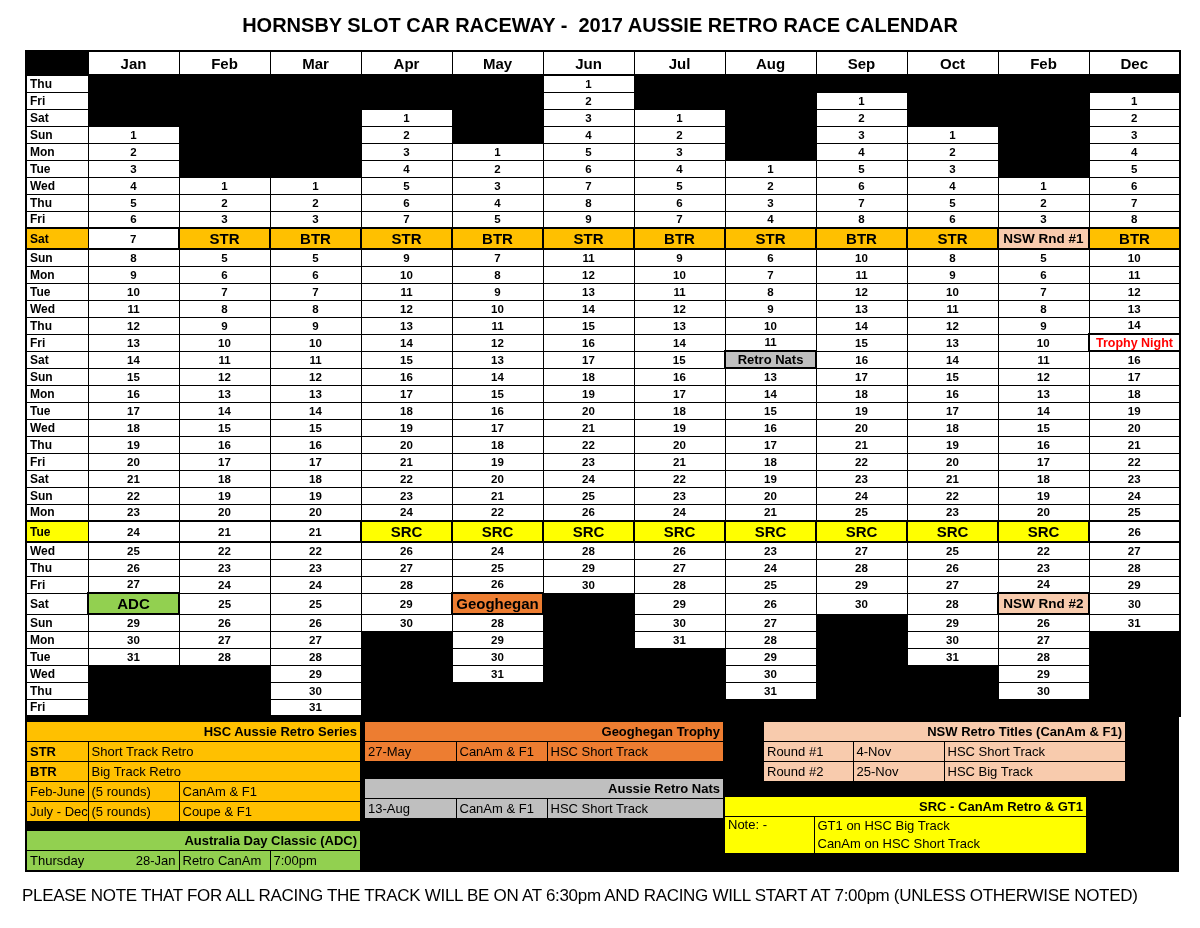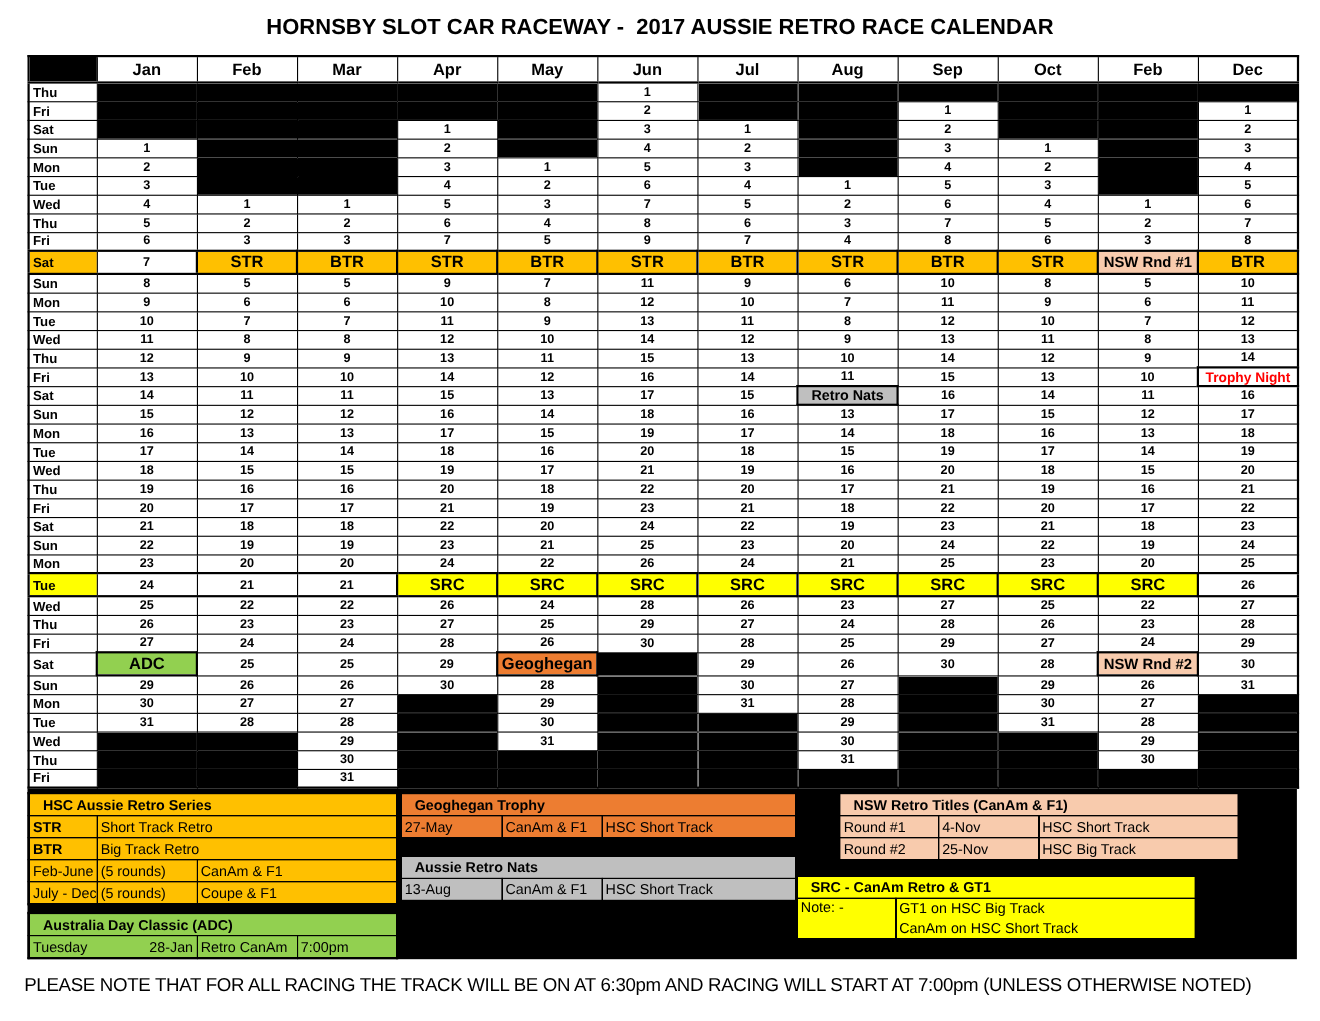--- a/index.html
+++ b/index.html
@@ -24,21 +24,21 @@
   .c-orange{background:#ED7D31 !important;}
   .c-peach{background:#F8CBAD !important;}
   .c-gray{background:#BFBFBF !important;}
   .cal td.c-peach{font-size:13.5px;}
   .cal td.c-gray{font-size:13px;border-width:2.5px;margin-left:29px;}
   .cal td.c-green,.cal td.c-orange{border-width:2.5px;}
   .cal td.c-trophy{color:#FF0000;background:#fff;font-size:12.5px;border-width:2.5px;}
   .legend{position:relative;width:1154px;height:155px;background:#000;}
   .lblock{position:absolute;border-collapse:collapse;table-layout:fixed;border:2px solid #000;}
   .lblock td{border:1.5px solid #000;height:19px;font-size:13px;padding:0 3px;white-space:nowrap;overflow:hidden;color:#000;vertical-align:middle;}
-  .lblock td.lhead{font-weight:bold;text-align:left;padding-left:12px;}
+  .lblock td.lhead{font-weight:bold;text-align:right;padding-left:12px;}
   .lblock td.bold{font-weight:bold;}
   .bg-amber td{background:#FFC000;}
   .bg-green td{background:#92D050;margin-top:20px;}
   .bg-orange td{background:#ED7D31;}
   .bg-gray td{background:#BFBFBF;}
   .bg-peach td{background:#F8CBAD;}
   .bg-yellow td{background:#FFFF00;}
   .sp{display:flex;justify-content:space-between;}
   td.notecell{vertical-align:top;}
   .noteline{height:18px;line-height:18px;}
@@ -681,21 +681,21 @@
           <col style="width:91px">
           <col style="width:91px">
         </colgroup>
       <tbody>
           <tr>
             <td colspan="4" class="lhead">Australia Day Classic (ADC)</td>
           </tr>
       <tr>
         <td colspan="2">
           <div class="sp">
-            <span>Tuesday</span>
+            <span>Thursday</span>
             <span>28-Jan</span>
           </div>
         </td>
         <td>Retro CanAm</td>
         <td>7:00pm</td>
       </tr>
     </tbody>
       </table>
 
     <table class="lblock bg-orange" style="left:338px;top:3px;width:360px;">

